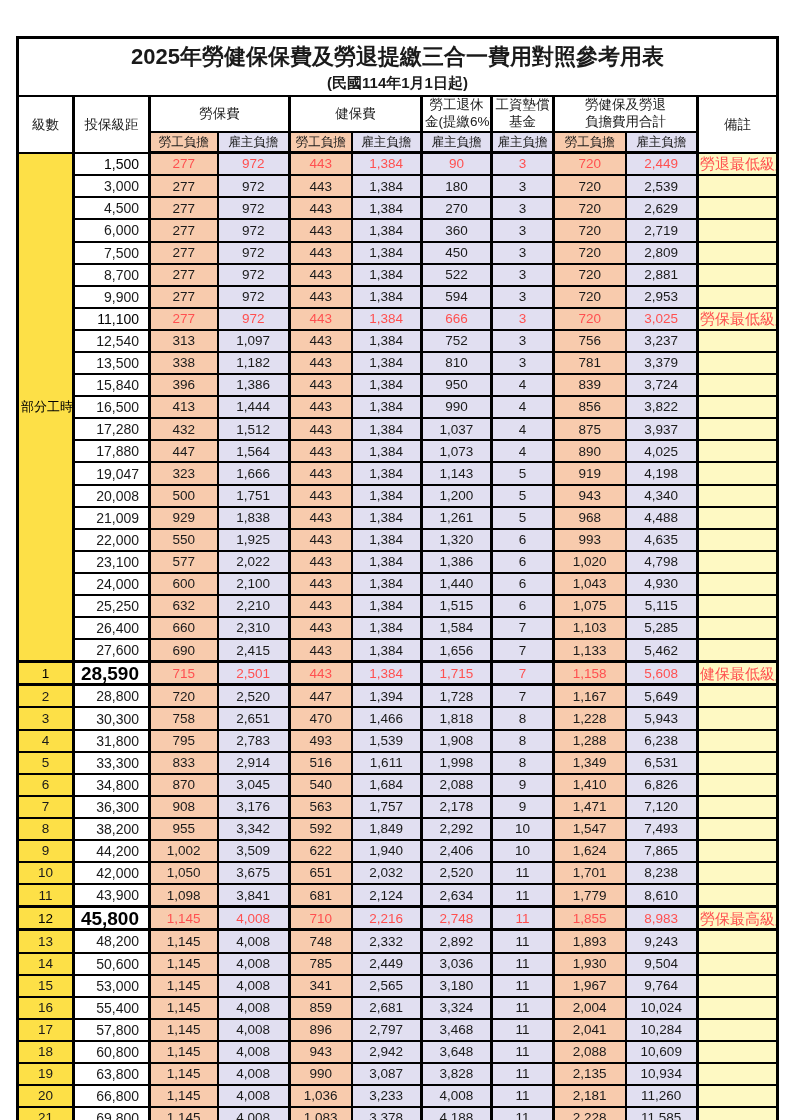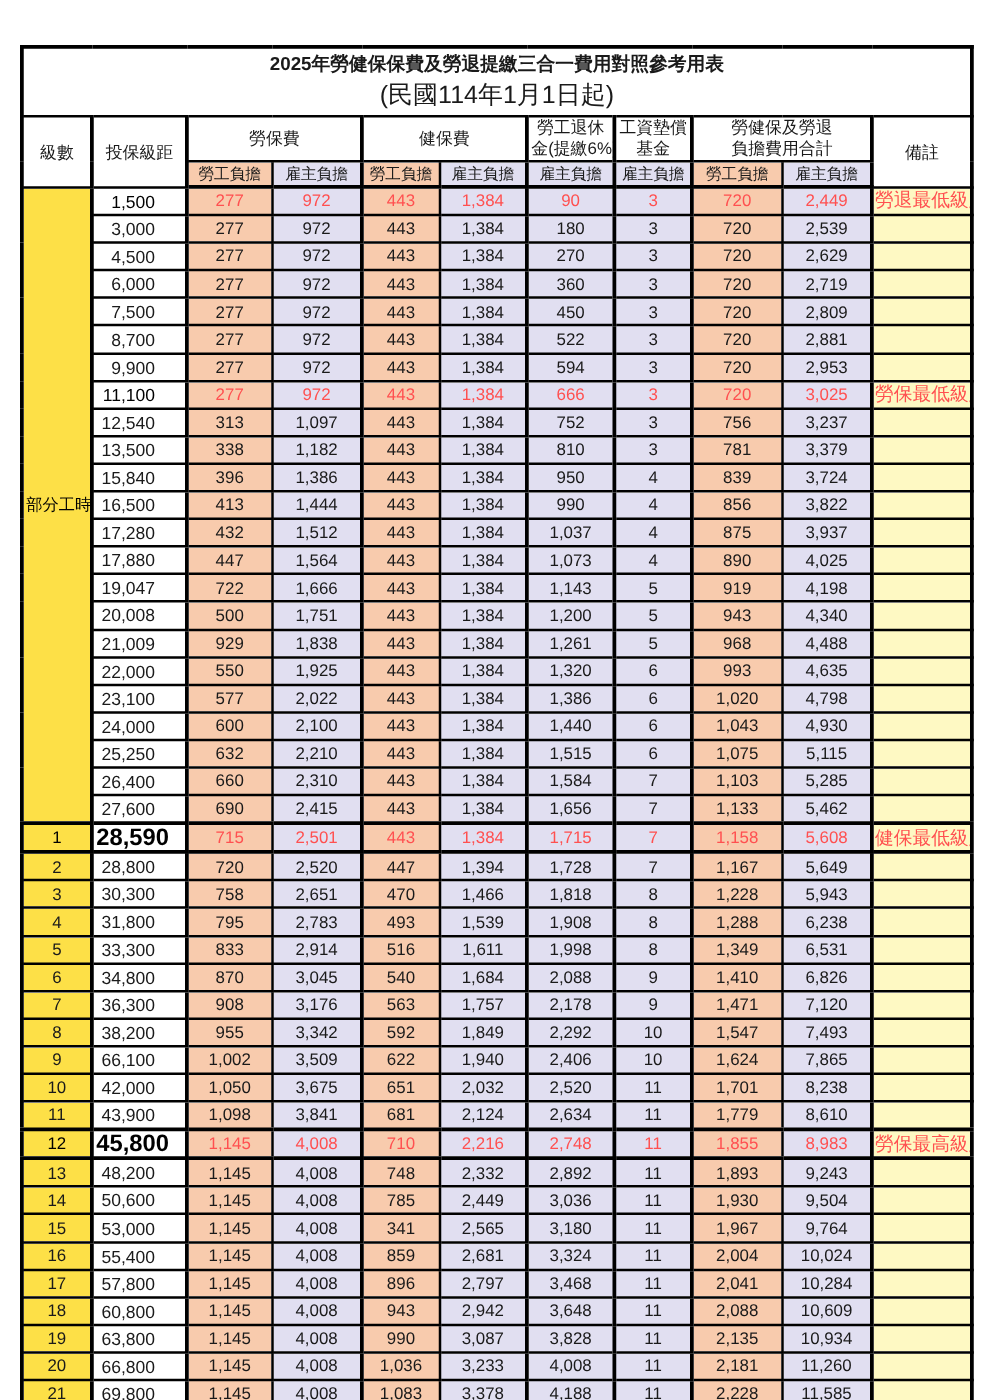--- a/index.html
+++ b/index.html
@@ -20,32 +20,32 @@
     border:3px solid var(--bd);
   }
   td,th{
     border:2px solid var(--bd);
     padding:0 2px;white-space:nowrap;overflow:hidden;
     font-weight:normal;font-size:13.5px;line-height:1;
     text-align:center;vertical-align:middle;height:20px;
   }
   
   .title-cell{height:49px;padding:2px 0;}
-  .t1{font-size:15px;font-weight:bold;line-height:1.45;}
-  .t2{font-size:20px;font-weight:normal;line-height:1.35;}
+  .t1{font-size:22px;font-weight:bold;line-height:1.45;}
+  .t2{font-size:15px;font-weight:bold;line-height:1.35;}
   
   .head-a th{height:34px;font-size:13.5px;}
   .head-b th{height:18px;font-size:12.5px;border-bottom-width:3px;text-align:center;}
   .two-line{line-height:1.25;font-size:13px;margin-left:28px;}
   .sh-emp{background:var(--emp-bg);}
   .sh-er{background:var(--er-bg);}
   
   td{height:20.1px;}
   .c-level{background:#fde047;}
-  .c-bracket{background:#fff;text-align:right;padding-right:24px;font-size:14px;}
+  .c-bracket{background:#fff;text-align:right;padding-right:9px;font-size:14px;}
   .c-emp{background:var(--emp-bg);}
   .c-er{background:var(--er-bg);}
   .c-note{background:#fef9c3;font-size:15px;color:var(--hl);padding:0 1px;}
   .part-time{font-size:13px;}
   .lvl{font-size:13.5px;}
   .big-bracket{font-size:19px;font-weight:bold;}
   
   .gr{border-right-width:3px;}
   
   tr.red-row td{color:var(--hl);}
@@ -263,21 +263,21 @@
           <td class="c-emp">443</td>
           <td class="c-er gr">1,384</td>
           <td class="c-er gr">1,073</td>
           <td class="c-er gr">4</td>
           <td class="c-emp">890</td>
           <td class="c-er gr">4,025</td>
           <td class="c-note"></td>
         </tr>
         <tr>
           <td class="c-bracket gr">19,047</td>
-          <td class="c-emp">722</td>
+          <td class="c-emp">323</td>
           <td class="c-er gr">1,666</td>
           <td class="c-emp">443</td>
           <td class="c-er gr">1,384</td>
           <td class="c-er gr">1,143</td>
           <td class="c-er gr">5</td>
           <td class="c-emp">919</td>
           <td class="c-er gr">4,198</td>
           <td class="c-note"></td>
         </tr>
         <tr>
@@ -475,21 +475,21 @@
           <td class="c-emp">592</td>
           <td class="c-er gr">1,849</td>
           <td class="c-er gr">2,292</td>
           <td class="c-er gr">10</td>
           <td class="c-emp">1,547</td>
           <td class="c-er gr">7,493</td>
           <td class="c-note"></td>
         </tr>
         <tr>
           <td class="c-level lvl gr">9</td>
-          <td class="c-bracket gr">66,100</td>
+          <td class="c-bracket gr">44,200</td>
           <td class="c-emp">1,002</td>
           <td class="c-er gr">3,509</td>
           <td class="c-emp">622</td>
           <td class="c-er gr">1,940</td>
           <td class="c-er gr">2,406</td>
           <td class="c-er gr">10</td>
           <td class="c-emp">1,624</td>
           <td class="c-er gr">7,865</td>
           <td class="c-note"></td>
         </tr>

